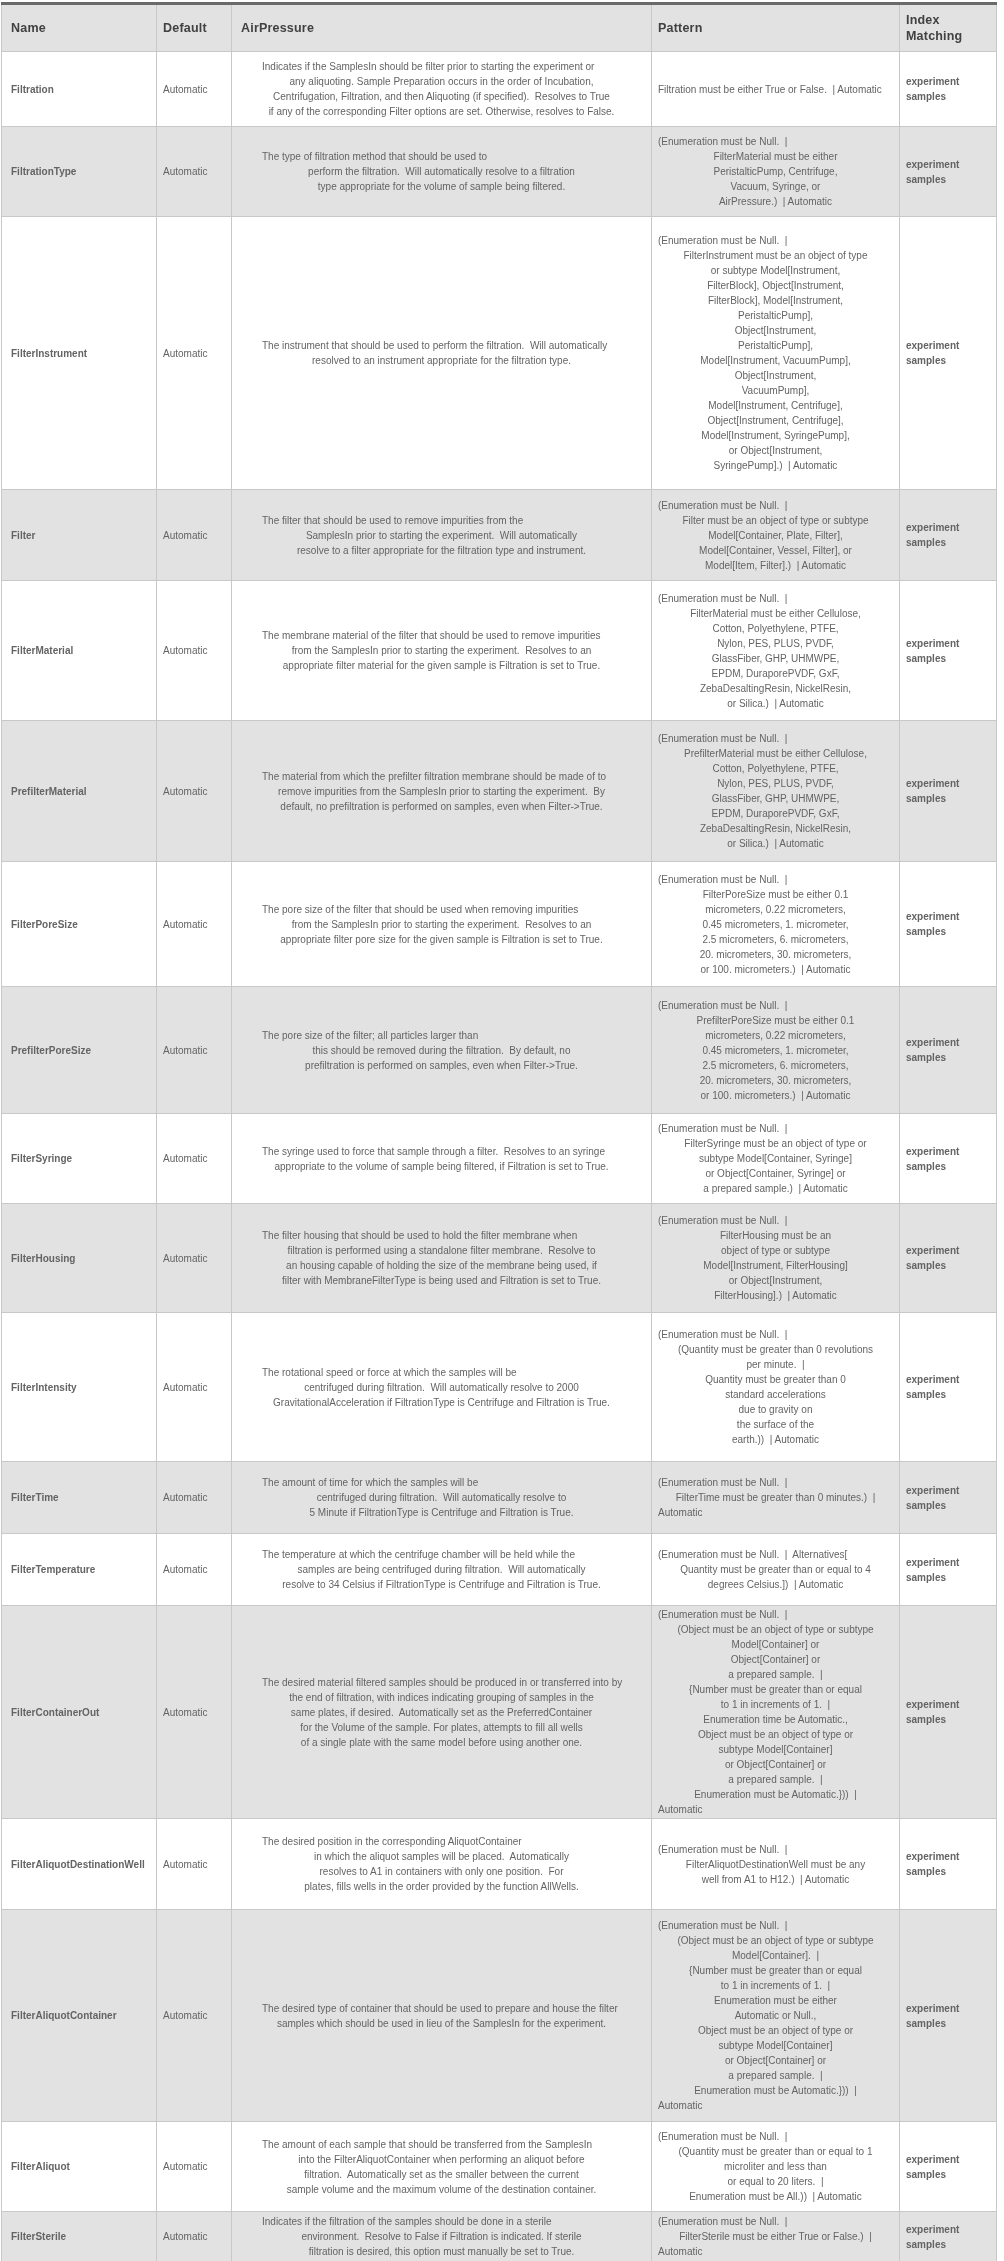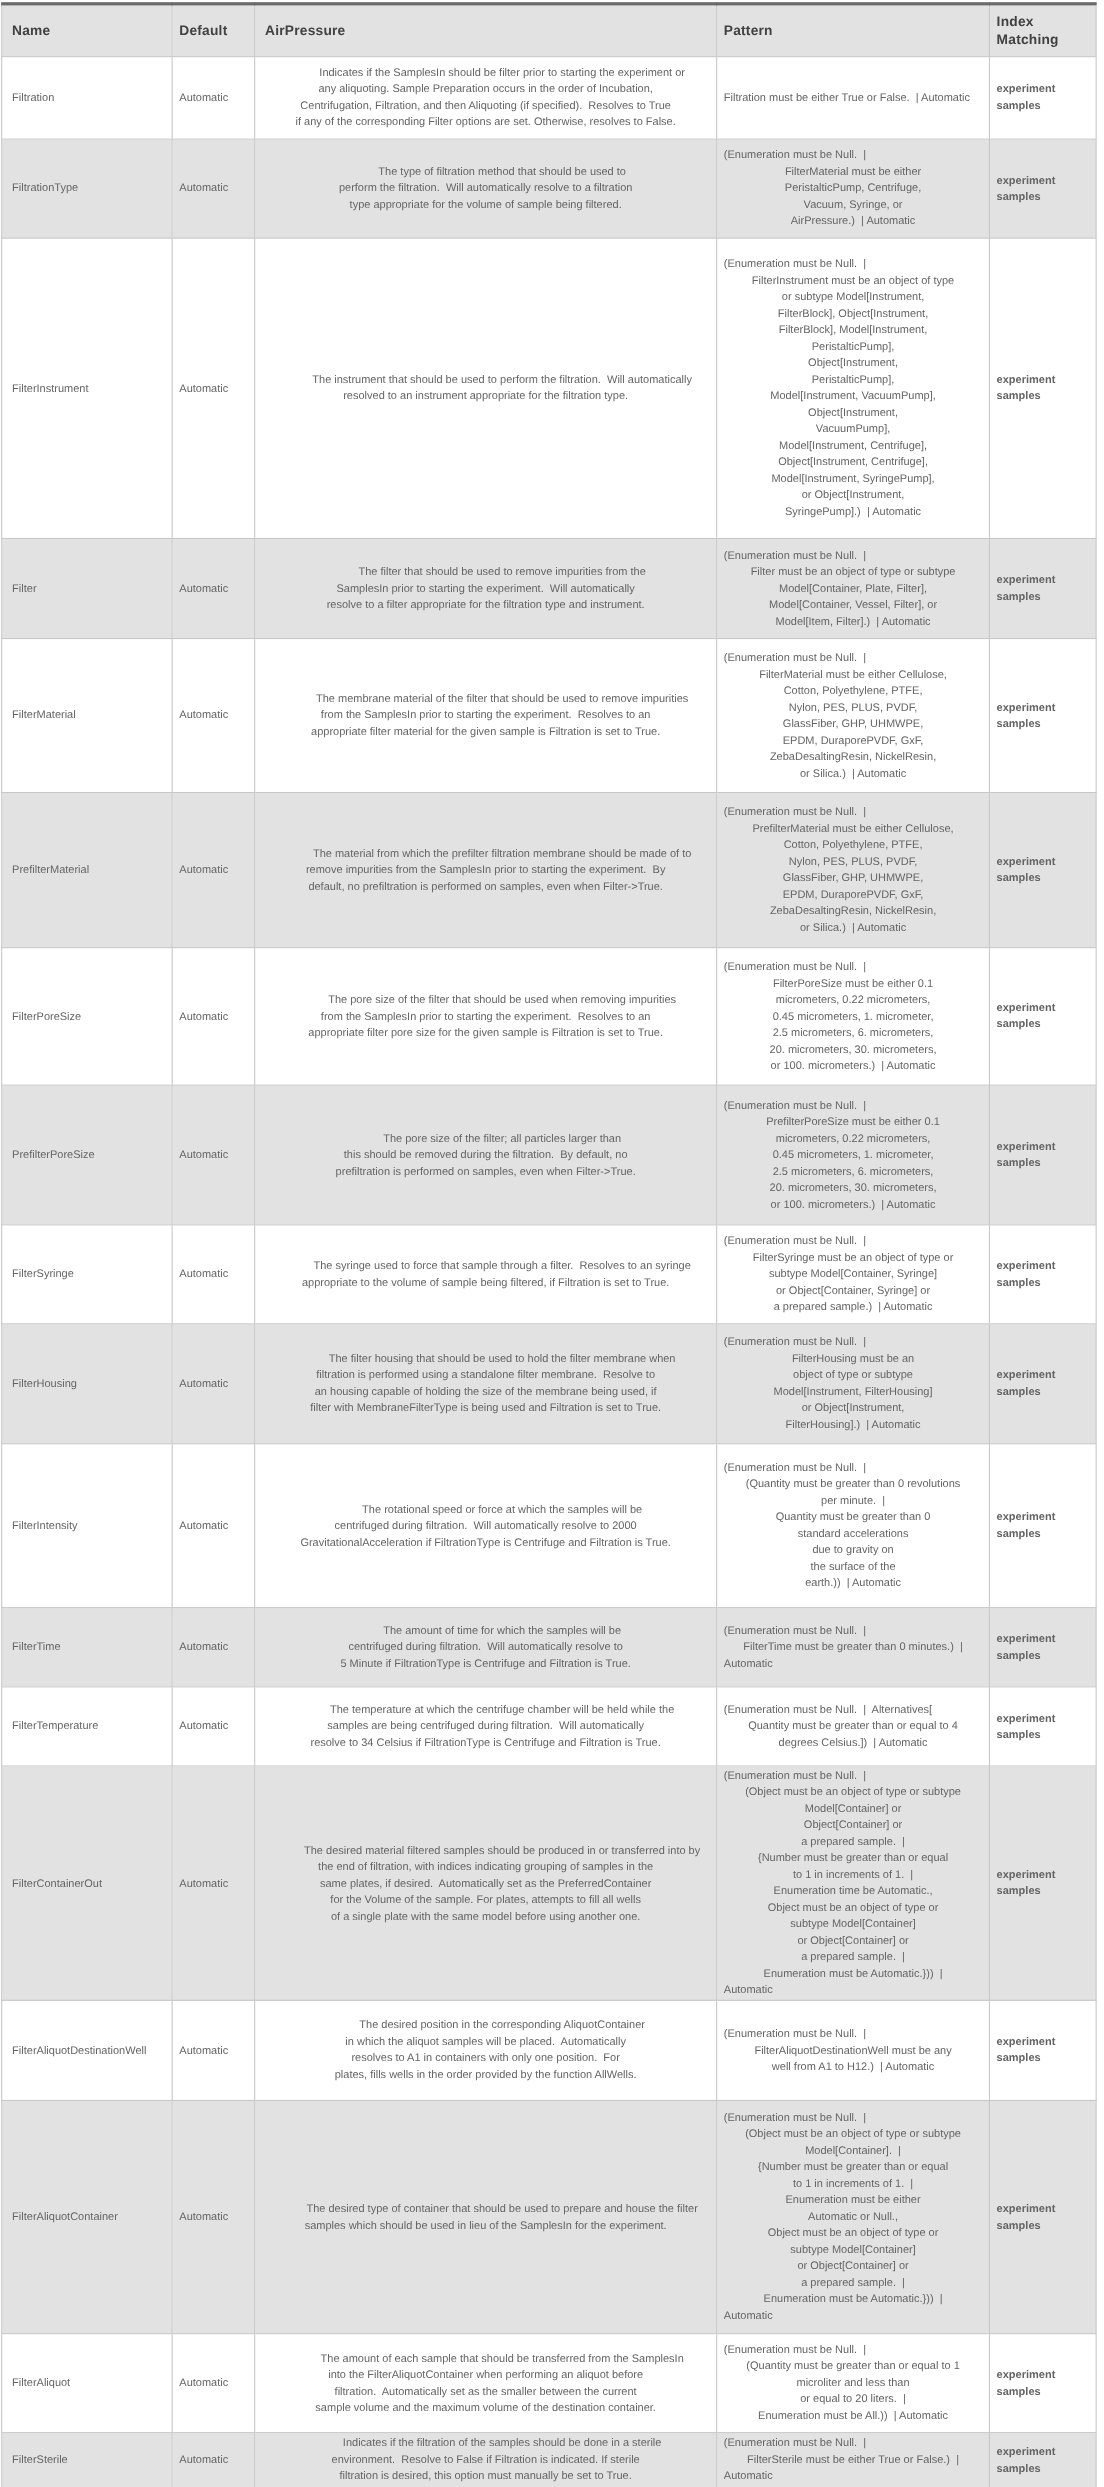--- a/index.html
+++ b/index.html
@@ -51,28 +51,28 @@
   th.h-name{padding-left:9px;}
   th.h-desc{padding-left:9px;}
   td{
     font-size:10px;
     line-height:15px;
     color:var(--text);
     padding:1px 0;
   }
   tbody tr:nth-child(even) td{background:var(--row-alt-bg);}
   tbody tr:nth-child(odd) td{background:var(--row-bg);}
-  td.name{padding-left:9px;}
+  td.name{padding-left:9px;font-weight:bold;}
   td.default{padding-left:6px;}
   .ln{
     text-align:center;
     white-space:pre-wrap;
   }
   .ln.first{text-align:left;}
-  td.desc .ln.first{padding-left:30px;text-align:center;}
+  td.desc .ln.first{padding-left:30px;}
   td.pattern .ln.first{padding-left:6px;}
   td.index .ln.first{padding-left:6px;font-weight:bold;}
   th .ln{text-align:left;white-space:pre-wrap;}
   th .ln.first{text-align:left;}
 </style>
 </head>
 <body>
 
 <div class="page">
   <table class="options">

